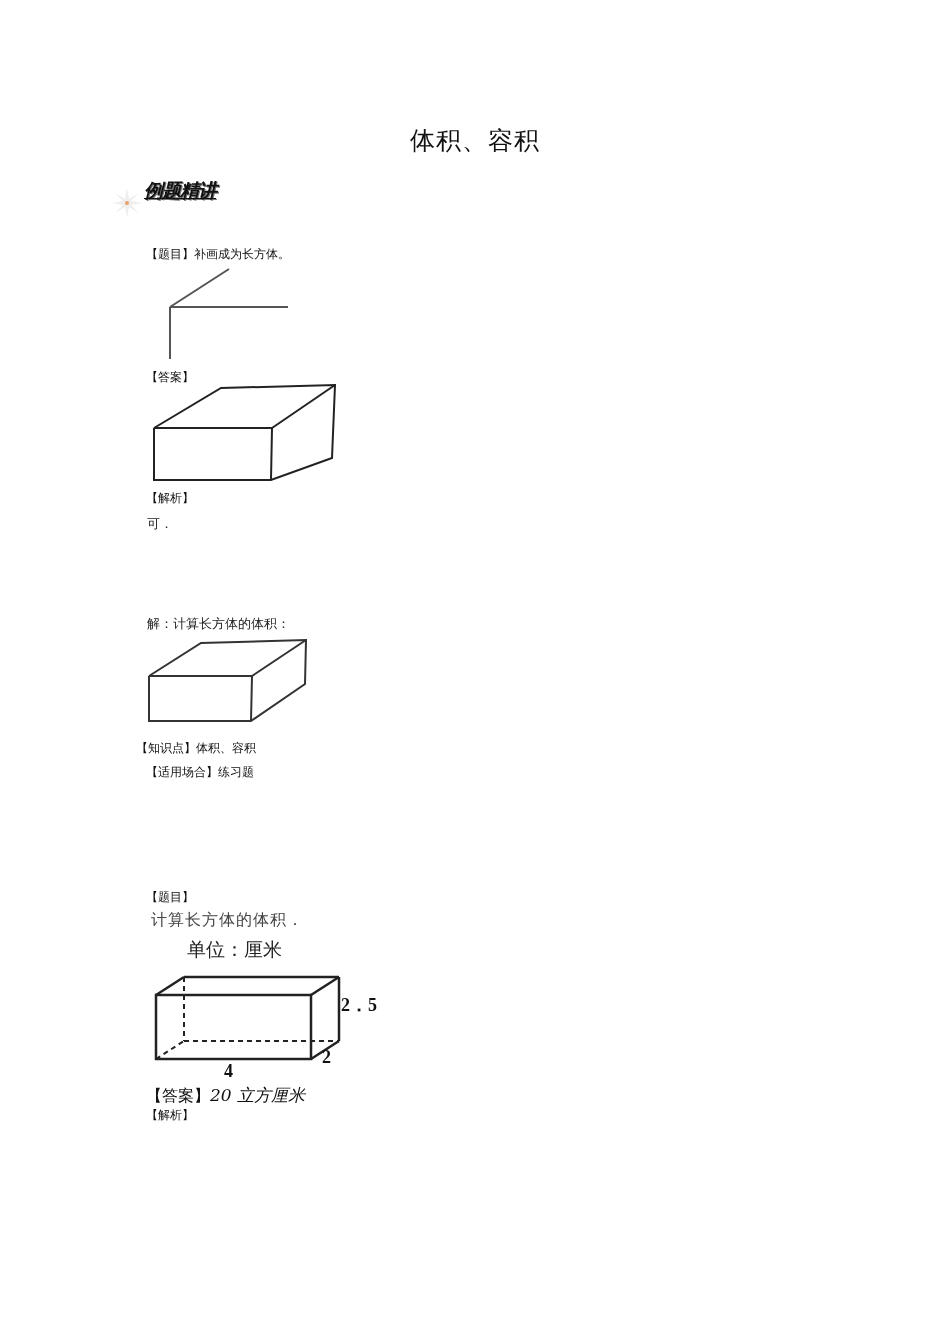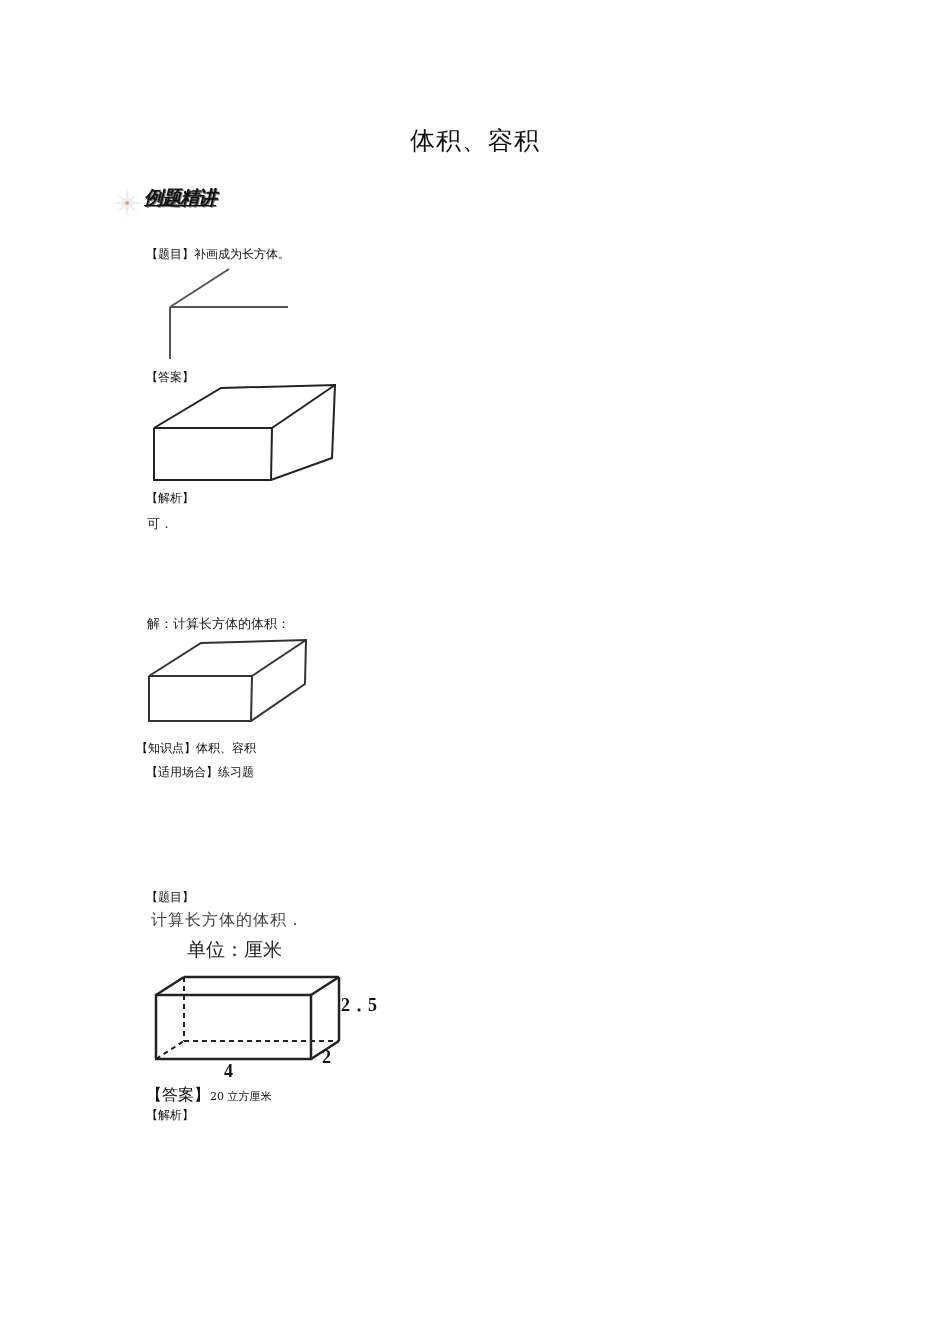--- a/index.html
+++ b/index.html
@@ -1,20 +1,20 @@
 <!DOCTYPE html>
 <html><head>
 <meta charset="utf-8">
 <style>
   html, body { margin: 0; padding: 0; background: #ffffff; }
   body { width: 950px; height: 1344px; position: relative; overflow: hidden;
          font-family: "DejaVu Sans", "Liberation Sans", sans-serif; color: #111; }
   .abs { position: absolute; }
   .title { left: 0; width: 950px; top: 124px; text-align: center; font-size: 25px; letter-spacing: 1px; }
-  .section-head { left: 112px; top: 178px; display: flex; align-items: center; }
+  .section-head { left: 112px; top: 178px; display: flex; align-items: flex-start; }
   .star { width: 30px; height: 30px; position: relative; margin-right: 2px; margin-top: 10px; }
   .section-label { font-size: 19px; font-weight: bold; font-style: italic; text-decoration: underline;
                    text-shadow: 1px 1px 0 #777; letter-spacing: -1px; }
   .t16 { font-size: 12px; line-height: 22px; }
   .serif13 { font-family: "DejaVu Serif", "Liberation Serif", serif; font-size: 13px; color: #222; }
   .para { left: 147px; width: 660px; line-height: 27px; }
   svg { position: absolute; overflow: visible; }
   .dimtext { font-family: "Liberation Serif", "DejaVu Serif", serif; font-weight: bold; font-size: 18px; fill: #111; }
 </style>
 </head>
@@ -90,15 +90,15 @@
   <line x1="34" y1="2" x2="34" y2="66" stroke="#222" stroke-width="2" stroke-dasharray="5,4"></line>
   <line x1="34" y1="66" x2="189" y2="66" stroke="#222" stroke-width="2" stroke-dasharray="5,4"></line>
   <line x1="6" y1="84" x2="34" y2="66" stroke="#222" stroke-width="2" stroke-dasharray="5,4"></line>
 
   <text class="dimtext" x="191" y="36">2．5</text>
   <text class="dimtext" x="172" y="88">2</text>
   <text class="dimtext" x="74" y="102">4</text>
 </svg>
 
 <div class="abs" style="left:146px;top:1084px;font-size:16px;line-height:22px;">
-  <span>【答案】</span><span style="font-family:'DejaVu Serif','Liberation Serif',serif;font-size:11px;">20 立方厘米</span>
+  <span>【答案】</span><span style="font-family:'DejaVu Serif','Liberation Serif',serif;font-size:17px;font-style:italic;">20 立方厘米</span>
 </div>
 <div class="abs t16" style="left:146px;top:1104px;">【解析】</div>
 
 </body></html>

